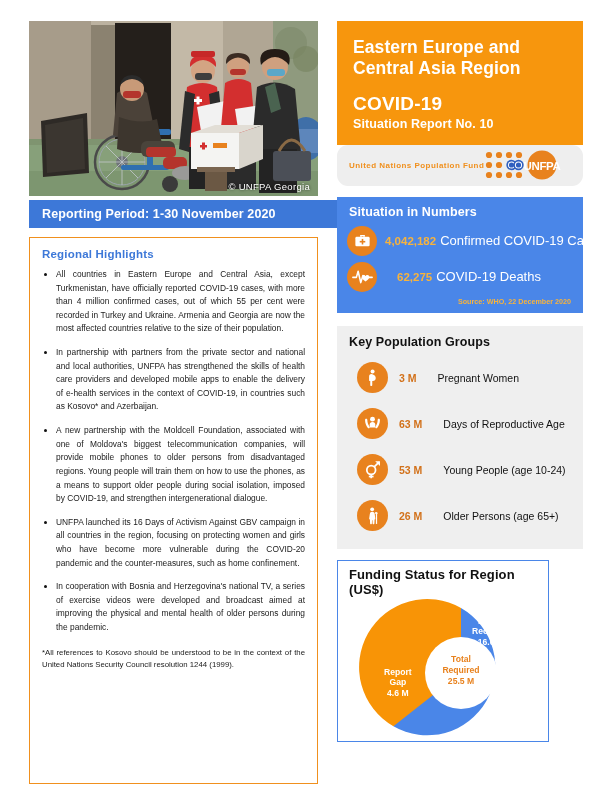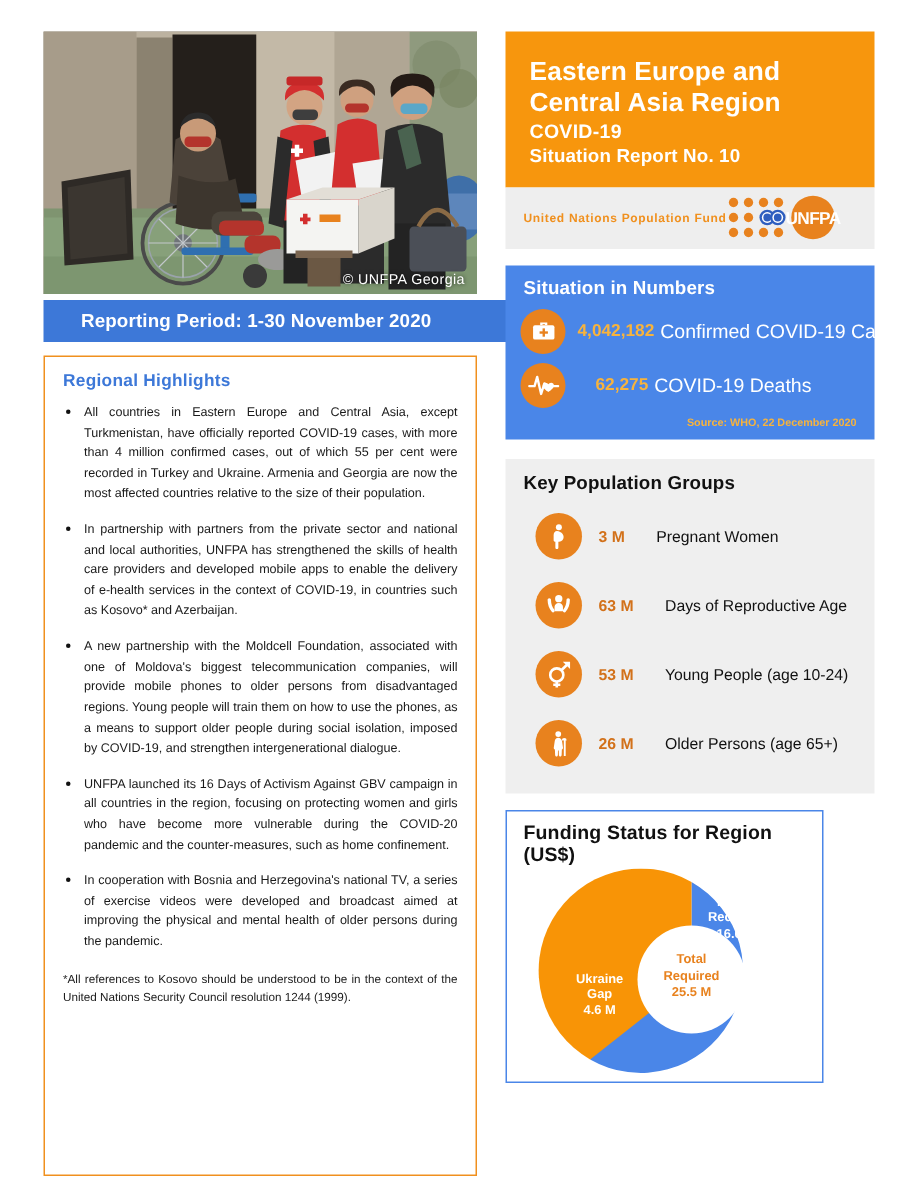--- a/index.html
+++ b/index.html
@@ -49,21 +49,21 @@
   
   .period-bar {
     margin-top: 4px;
     width: 325px; height: 28px;
     background: #3d78d8;
     color: #ffffff;
     font-size: 12.5px;
     font-weight: bold;
     display: flex;
     align-items: center;
-    padding-left: 25px;
+    padding-left: 13px;
     letter-spacing: .1px;
   }
 
   
   .highlights {
     margin-top: 9px;
     width: 289px;
     min-height: 547px;
     border: 1.5px solid #f0901e;
     background: #ffffff;
@@ -120,39 +120,41 @@
     color: #ffffff;
     padding: 16px 16px 14px 16px;
   }
   .title-main {
     font-size: 17.5px;
     font-weight: bold;
     line-height: 1.22;
     letter-spacing: .1px;
   }
   .title-covid {
-    font-size: 13px;
+    margin-top: 13px;
+    font-size: 19px;
     font-weight: bold;
     letter-spacing: .2px;
   }
   .title-sitrep {
     margin-top: 2px;
     font-size: 12.5px;
     font-weight: bold;
     letter-spacing: .1px;
   }
 
   
   .logo-band {
     width: 246px; height: 41px;
     background: #eeeeee;
     display: flex;
     align-items: center;
     justify-content: space-between;
     padding: 0 26px 0 12px;
+    border-radius: 11px;
   }
   .logo-text {
     font-size: 8px;
     font-weight: bold;
     color: #f0901e;
     letter-spacing: .45px;
     white-space: nowrap;
   }
   .logo-mark { display: flex; align-items: center; }
 
@@ -539,21 +541,21 @@
 
           <path d="M47.4 127.3 A65 65 0 0 1 115 9 L115 74 Z" fill="#f89406"></path>
           <circle cx="115" cy="74" r="36" fill="#ffffff"></circle>
         </svg>
         <div class="donut-label lbl-received">
           <span>Funds</span><br>
           <span>Received</span><br>
           <span>16.6 M</span>
         </div>
         <div class="donut-label lbl-gap">
-          <span>Ukraine</span><br>
+          <span>Report</span><br>
           <span>Gap</span><br>
           <span>4.6 M</span>
         </div>
         <div class="lbl-total">
           <span>Total</span><br>
           <span>Required</span><br>
           <span>25.5 M</span>
         </div>
       </div>
     </div>

